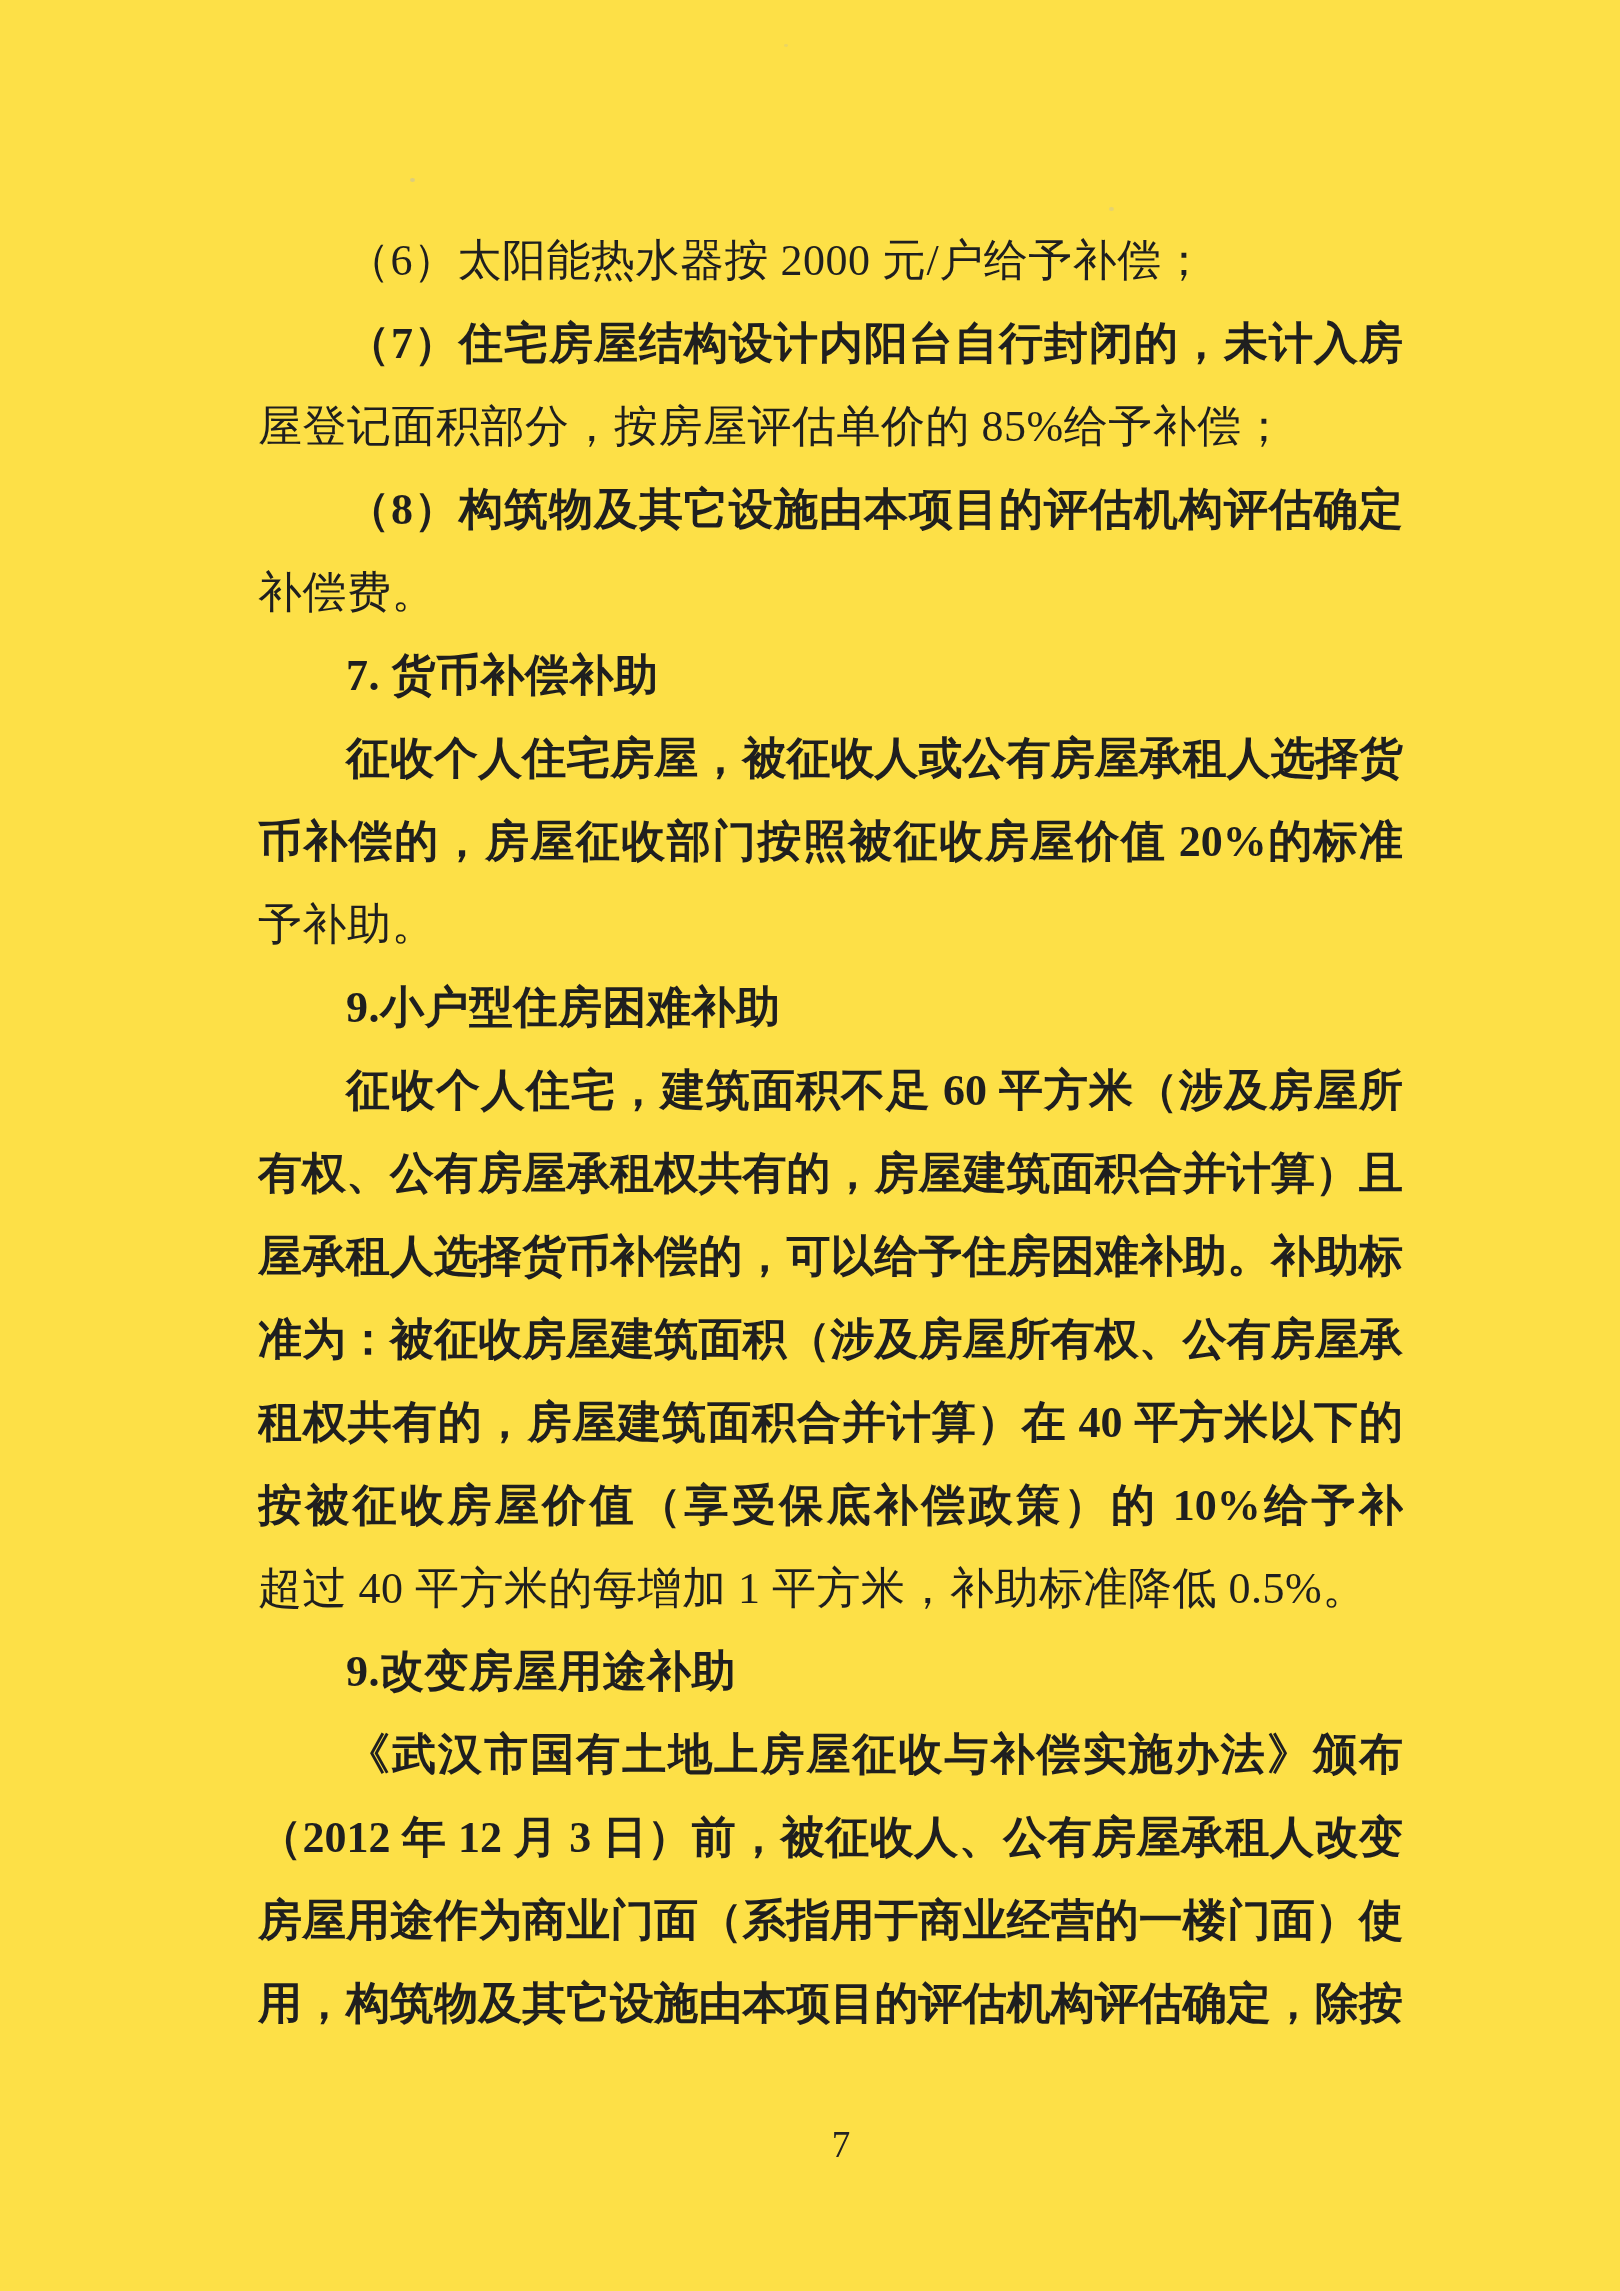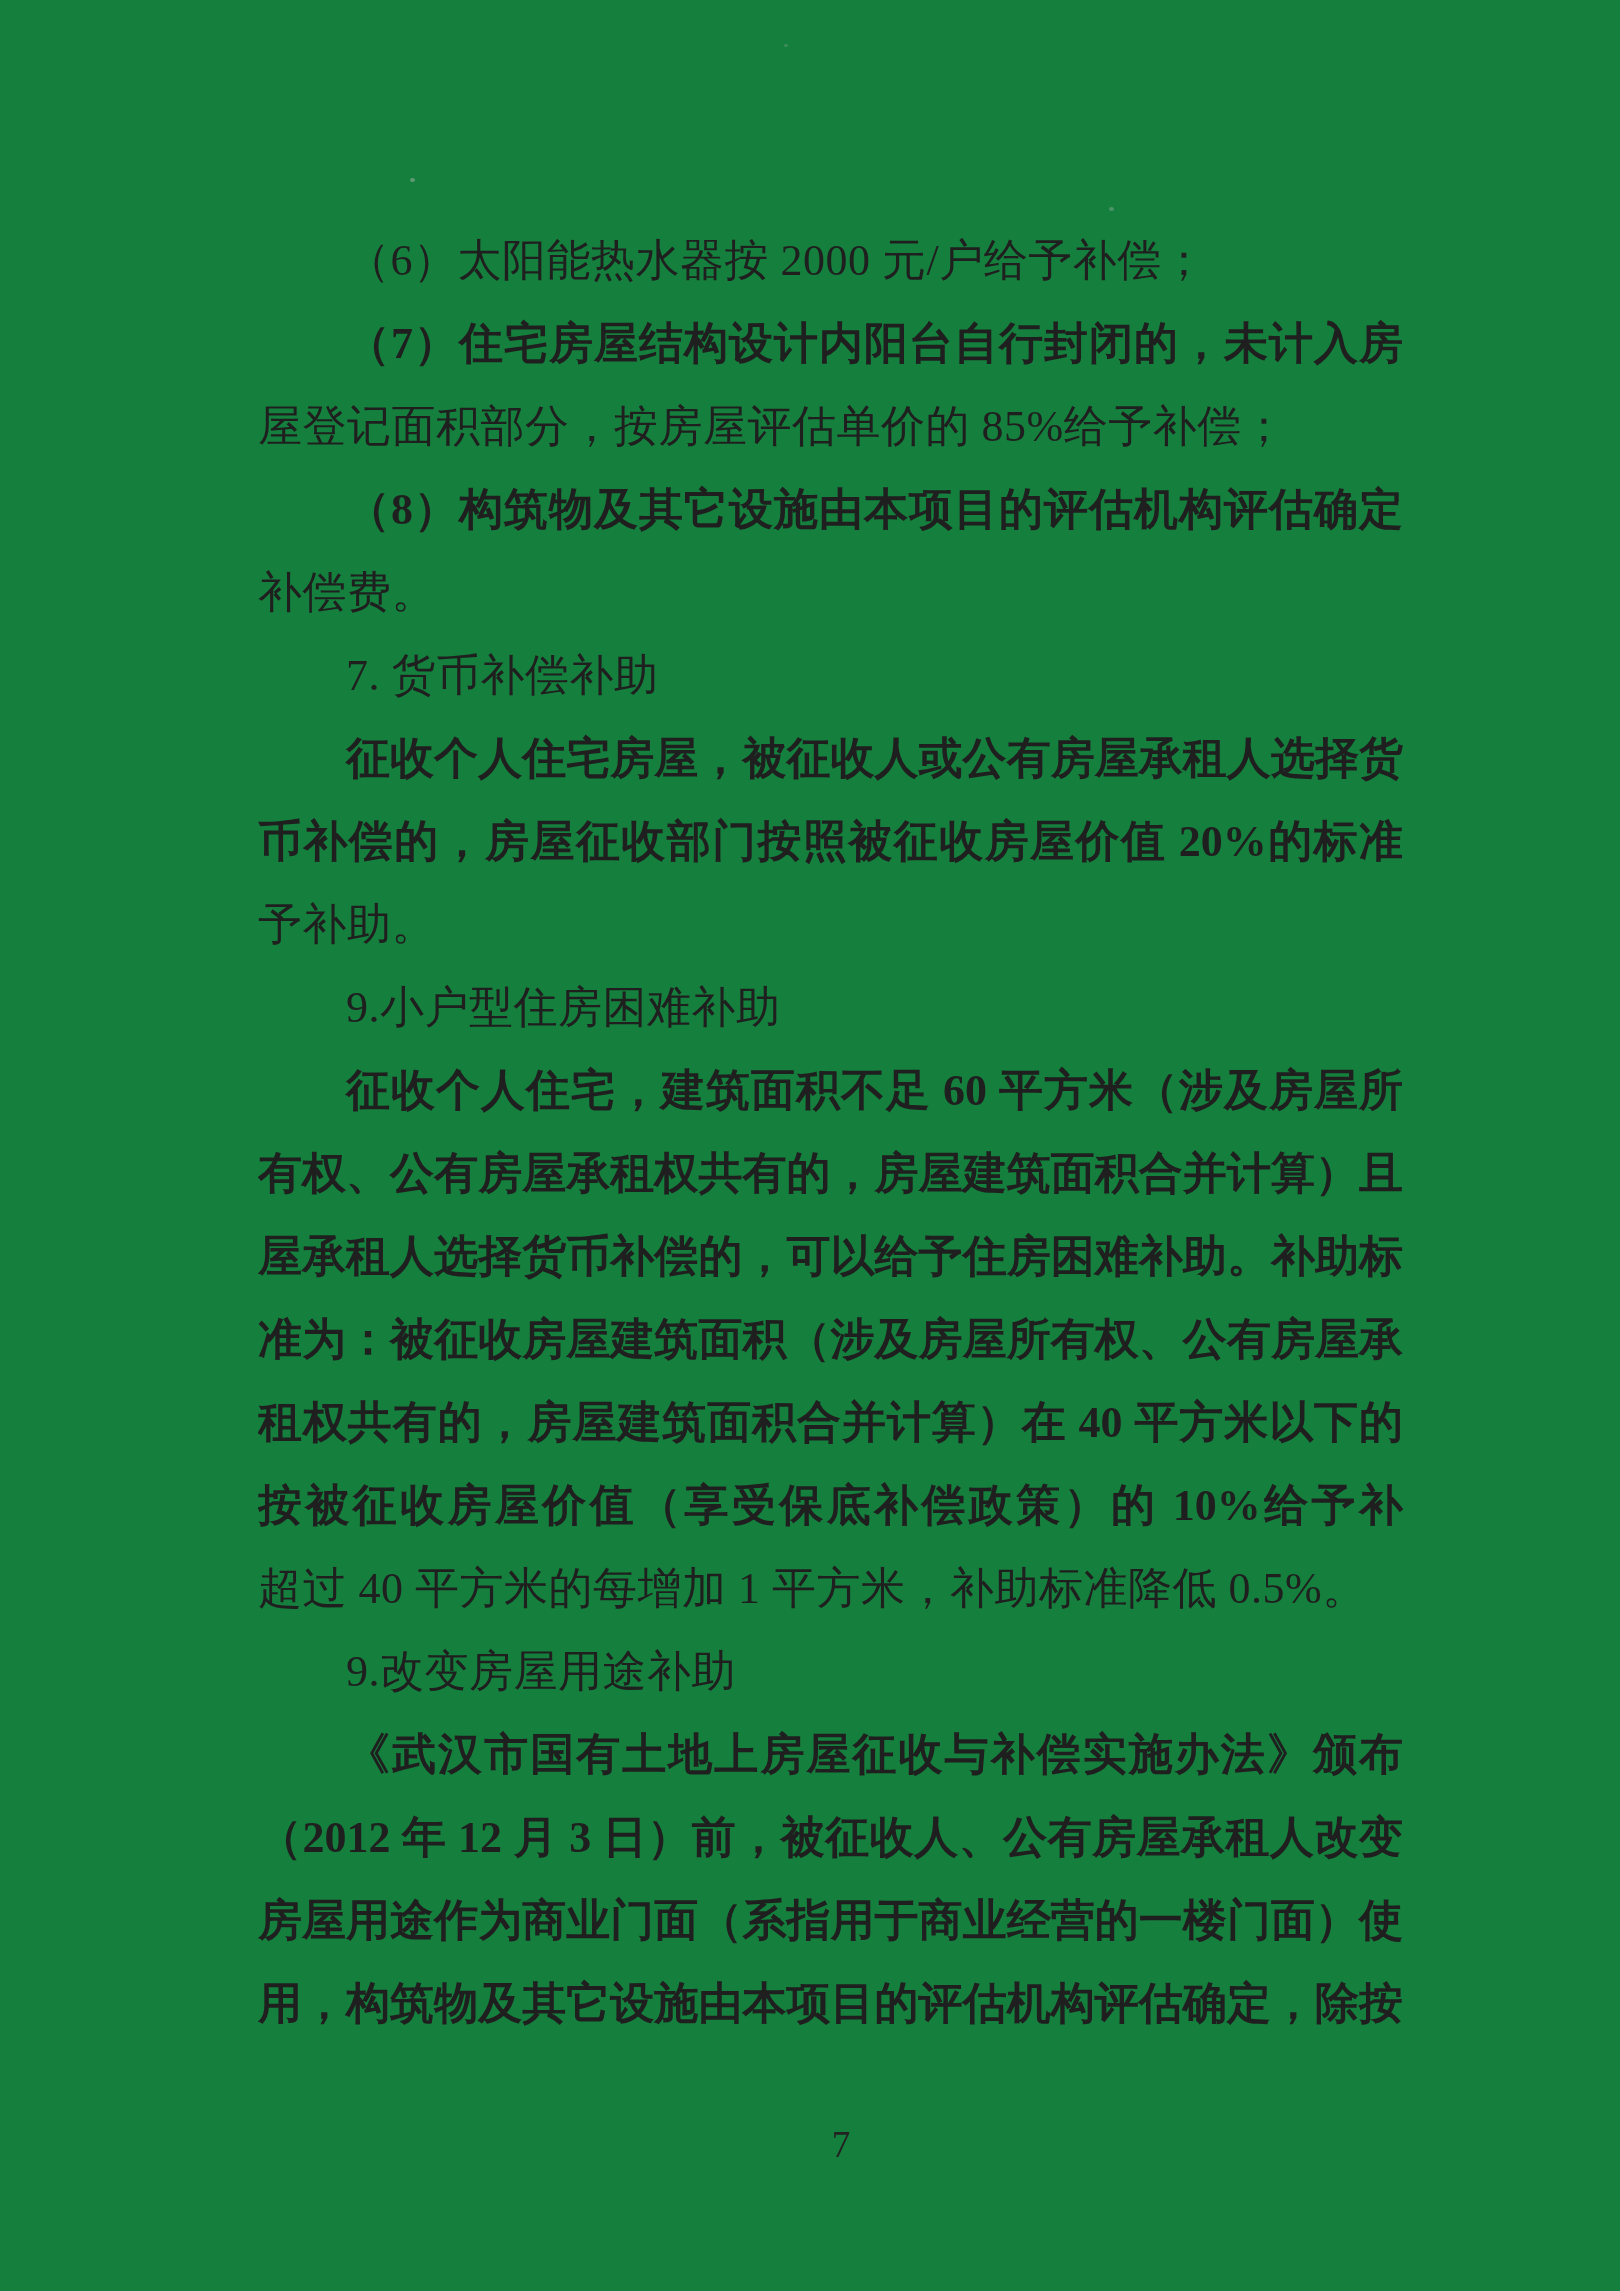--- a/index.html
+++ b/index.html
@@ -5,21 +5,21 @@
   html, body {
     margin: 0;
     padding: 0;
     background: #e8e8e8;
   }
   .page {
     position: relative;
     width: 1620px;
     height: 2292px;
     margin: 0 auto;
-    background: #15803d;
+    background: #fde047;
     overflow: hidden;
     font-family: "Liberation Serif", "DejaVu Serif", serif;
     color: #1f1f1f;
   }
   .text-block {
     position: absolute;
     left: 258px;
     top: 219px;
     width: 1145px;
   }
@@ -36,21 +36,21 @@
     text-align: justify;
     text-align-last: justify;
     text-justify: inter-character;
     letter-spacing: 0;
     font-weight: bold;
   }
   .line.indent {
     text-indent: 2em;
   }
   .line.heading {
-    font-weight: 400;
+    font-weight: 700;
   }
   .page-number {
     position: absolute;
     top: 2123px;
     left: 258px;
     width: 1166px;
     text-align: center;
     font-size: 37px;
     color: #222222;
   }

